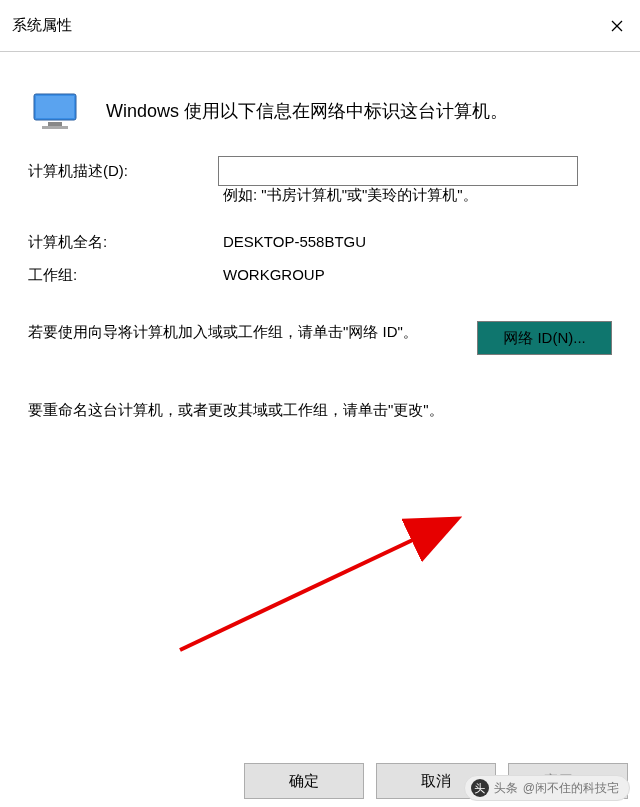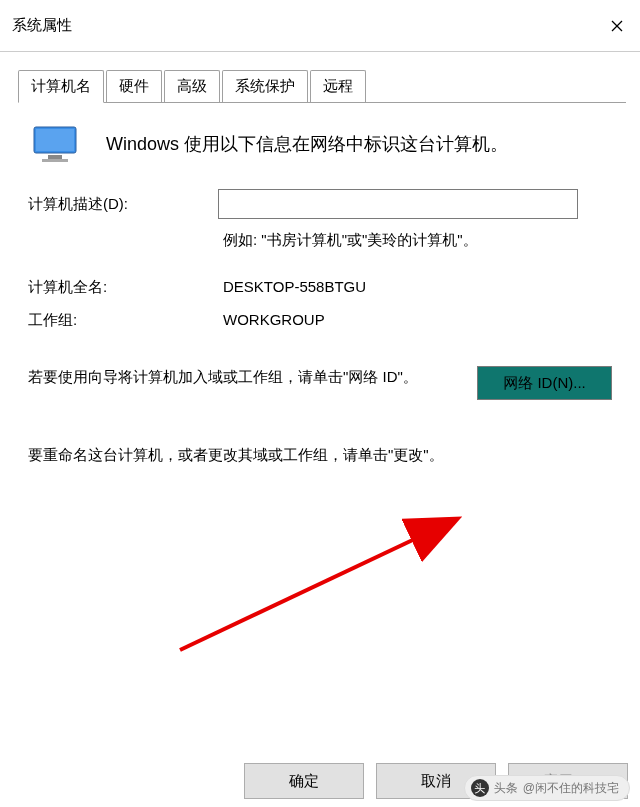--- a/index.html
+++ b/index.html
@@ -49,21 +49,21 @@
       border-bottom: 1px solid #fff;
       margin-bottom: -1px;
       z-index: 2;
     }
     .tab-panel {
       padding: 22px 14px 10px 14px;
     }
     .info-row { display: flex; align-items: center; margin-bottom: 26px; }
     .monitor-icon { width: 46px; height: 38px; margin-right: 28px; margin-left: 4px; }
     .info-text { font-size: 18px; }
-    .field-row { display: flex; align-items: center; margin-bottom: 12px; }
+    .field-row { display: flex; align-items: center; }
     .field-label { width: 190px; }
     .text-input { width: 360px; height: 30px; border: 1px solid #7a7a7a; background: #fff; padding: 2px 4px; font-family: inherit; font-size: 15px; }
     .example-row { margin-left: 195px; margin-bottom: 28px; font-size: 15px; }
     .kv-row { display: flex; margin-bottom: 14px; }
     .kv-label { width: 195px; }
     .kv-value { }
     .action-row { display: flex; align-items: flex-start; margin-top: 34px; }
     .action-text { flex: 1; line-height: 1.7; padding-right: 20px; }
     .action-btn {
       width: 135px; height: 34px;
@@ -110,27 +110,20 @@
   <span>系统属性</span>
   <div class="close-btn">
     <svg width="12" height="12" viewBox="0 0 12 12">
         <line x1="1" y1="1" x2="11" y2="11" stroke="#000" stroke-width="1.2"></line>
         <line x1="11" y1="1" x2="1" y2="11" stroke="#000" stroke-width="1.2"></line>
       </svg>
   </div>
 </div>
 
 <div class="content">
-  <div class="tabs">
-    <div class="tab active">计算机名</div>
-    <div class="tab">硬件</div>
-    <div class="tab">高级</div>
-    <div class="tab">系统保护</div>
-    <div class="tab">远程</div>
-  </div>
 
   <div class="tab-panel">
     <div class="info-row">
       <svg class="monitor-icon" viewBox="0 0 46 38">
         <rect x="2" y="2" width="42" height="26" rx="2" fill="#3a8ee6" stroke="#2a5fa0"></rect>
         <rect x="4" y="4" width="38" height="22" fill="#5aa3ef"></rect>
         <rect x="16" y="30" width="14" height="4" fill="#888"></rect>
         <rect x="10" y="34" width="26" height="3" fill="#aaa"></rect>
       </svg>
       <span class="info-text">Windows 使用以下信息在网络中标识这台计算机。</span>

